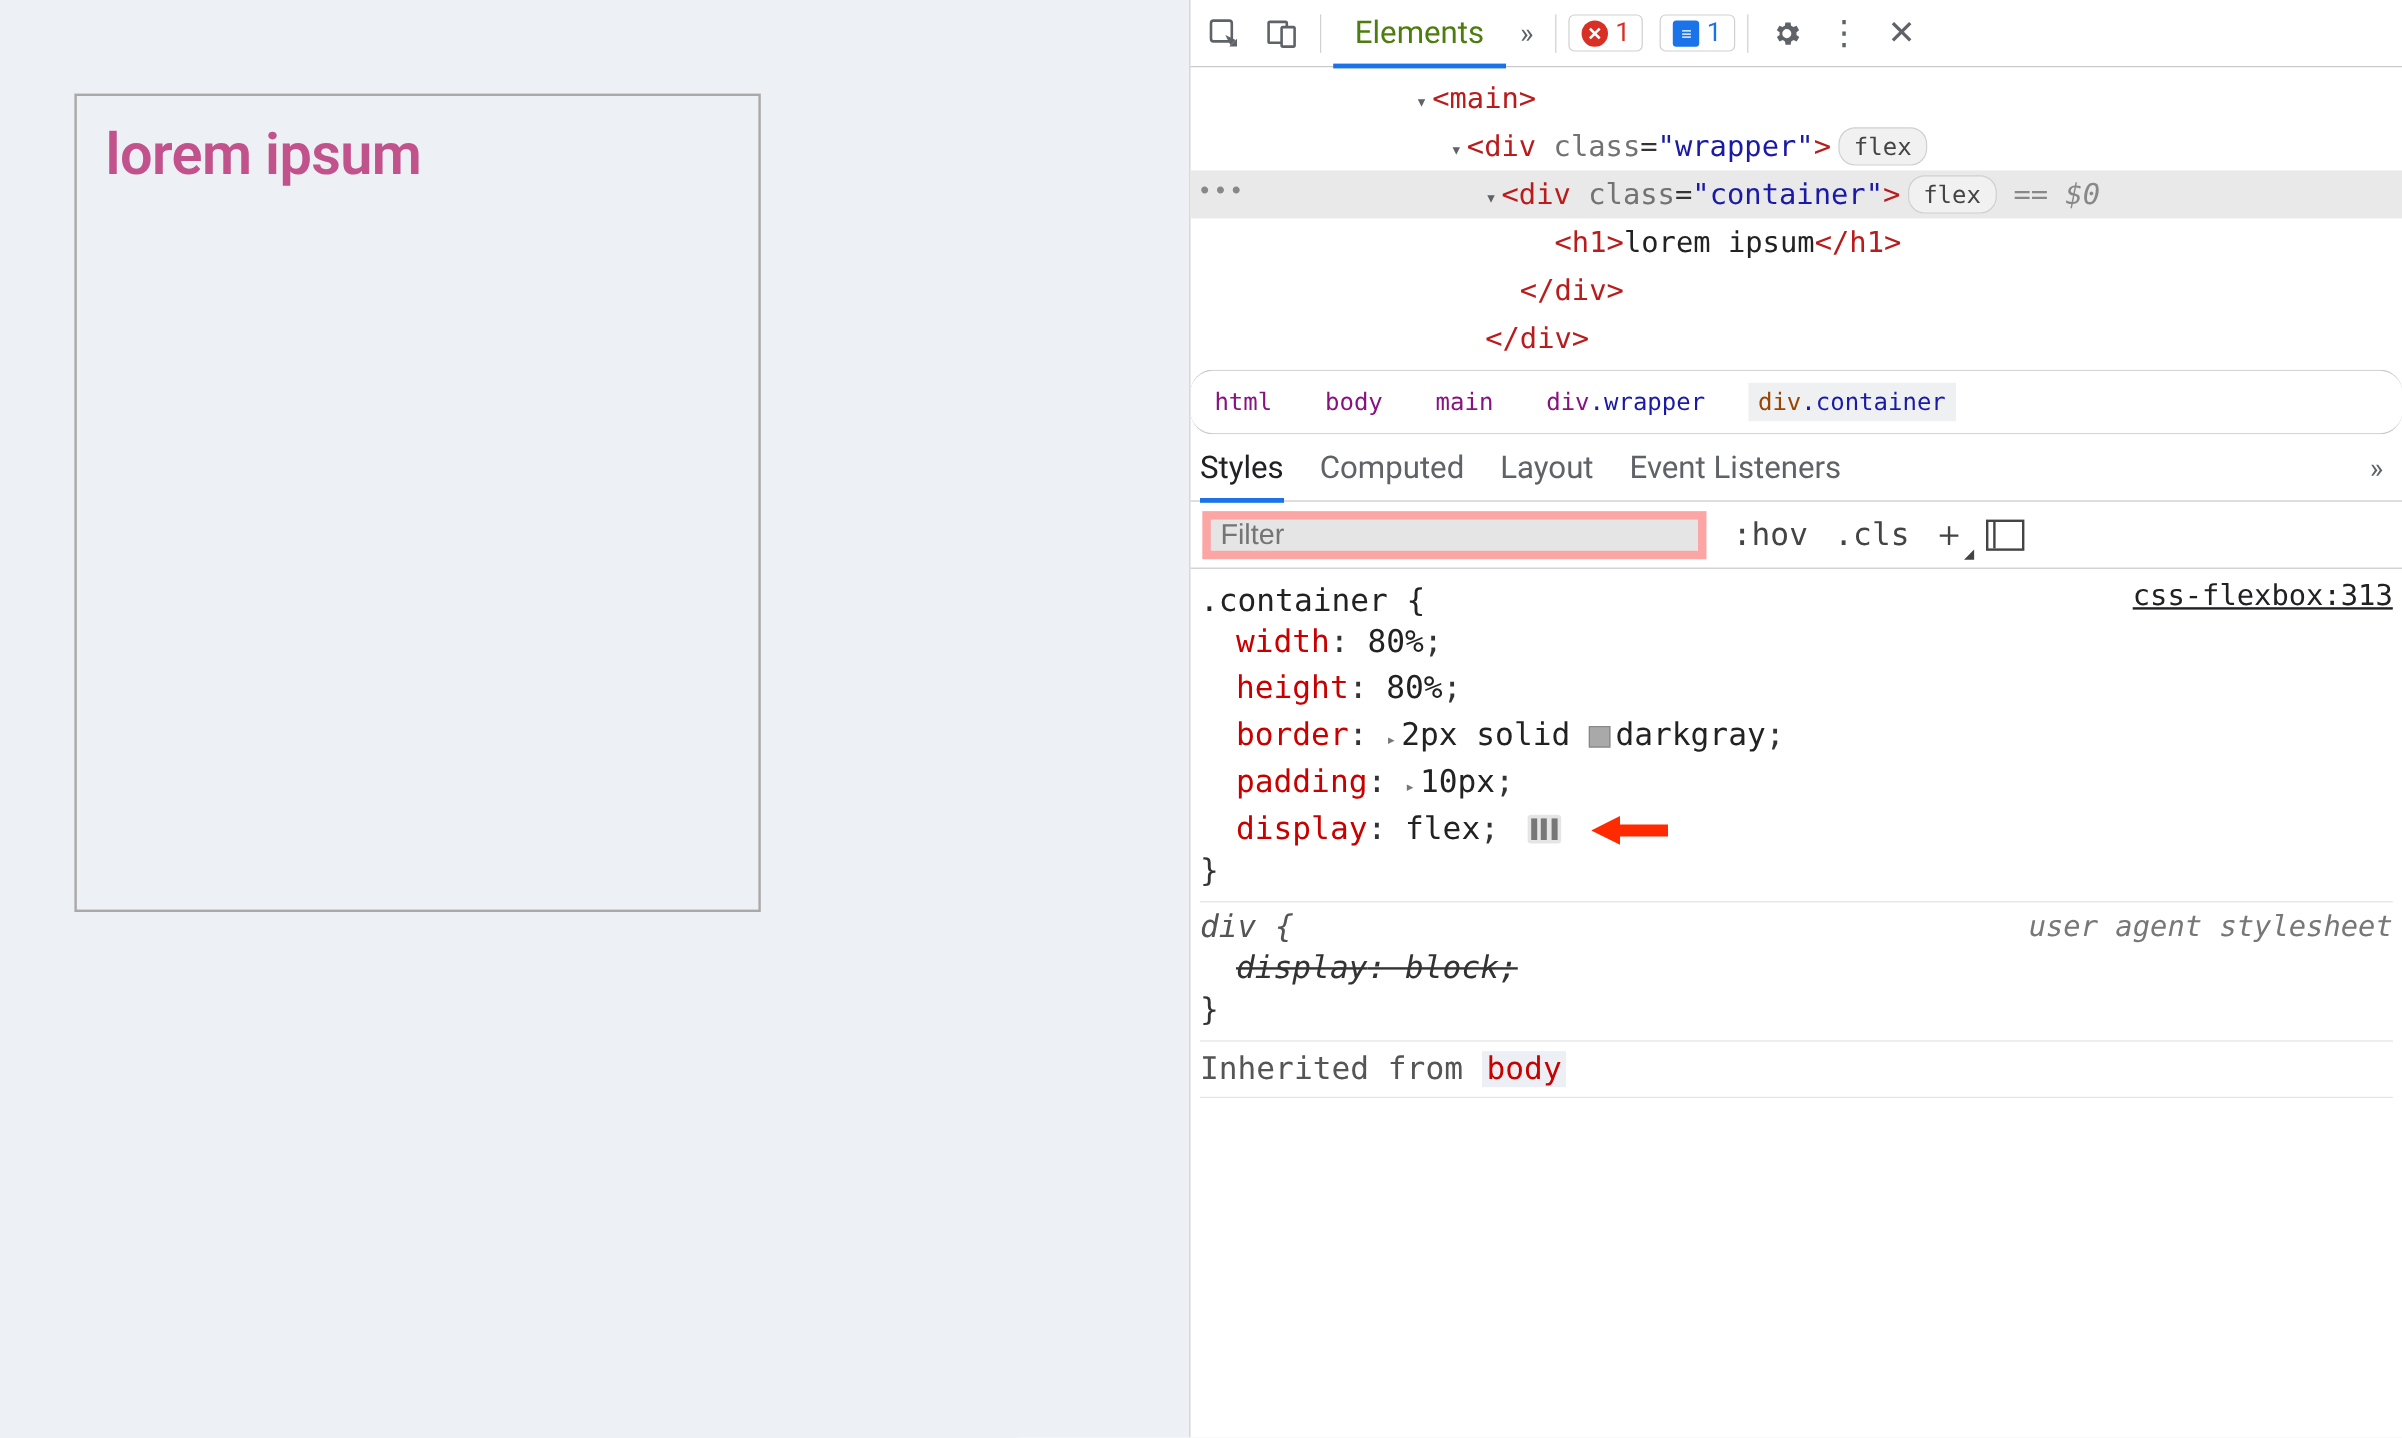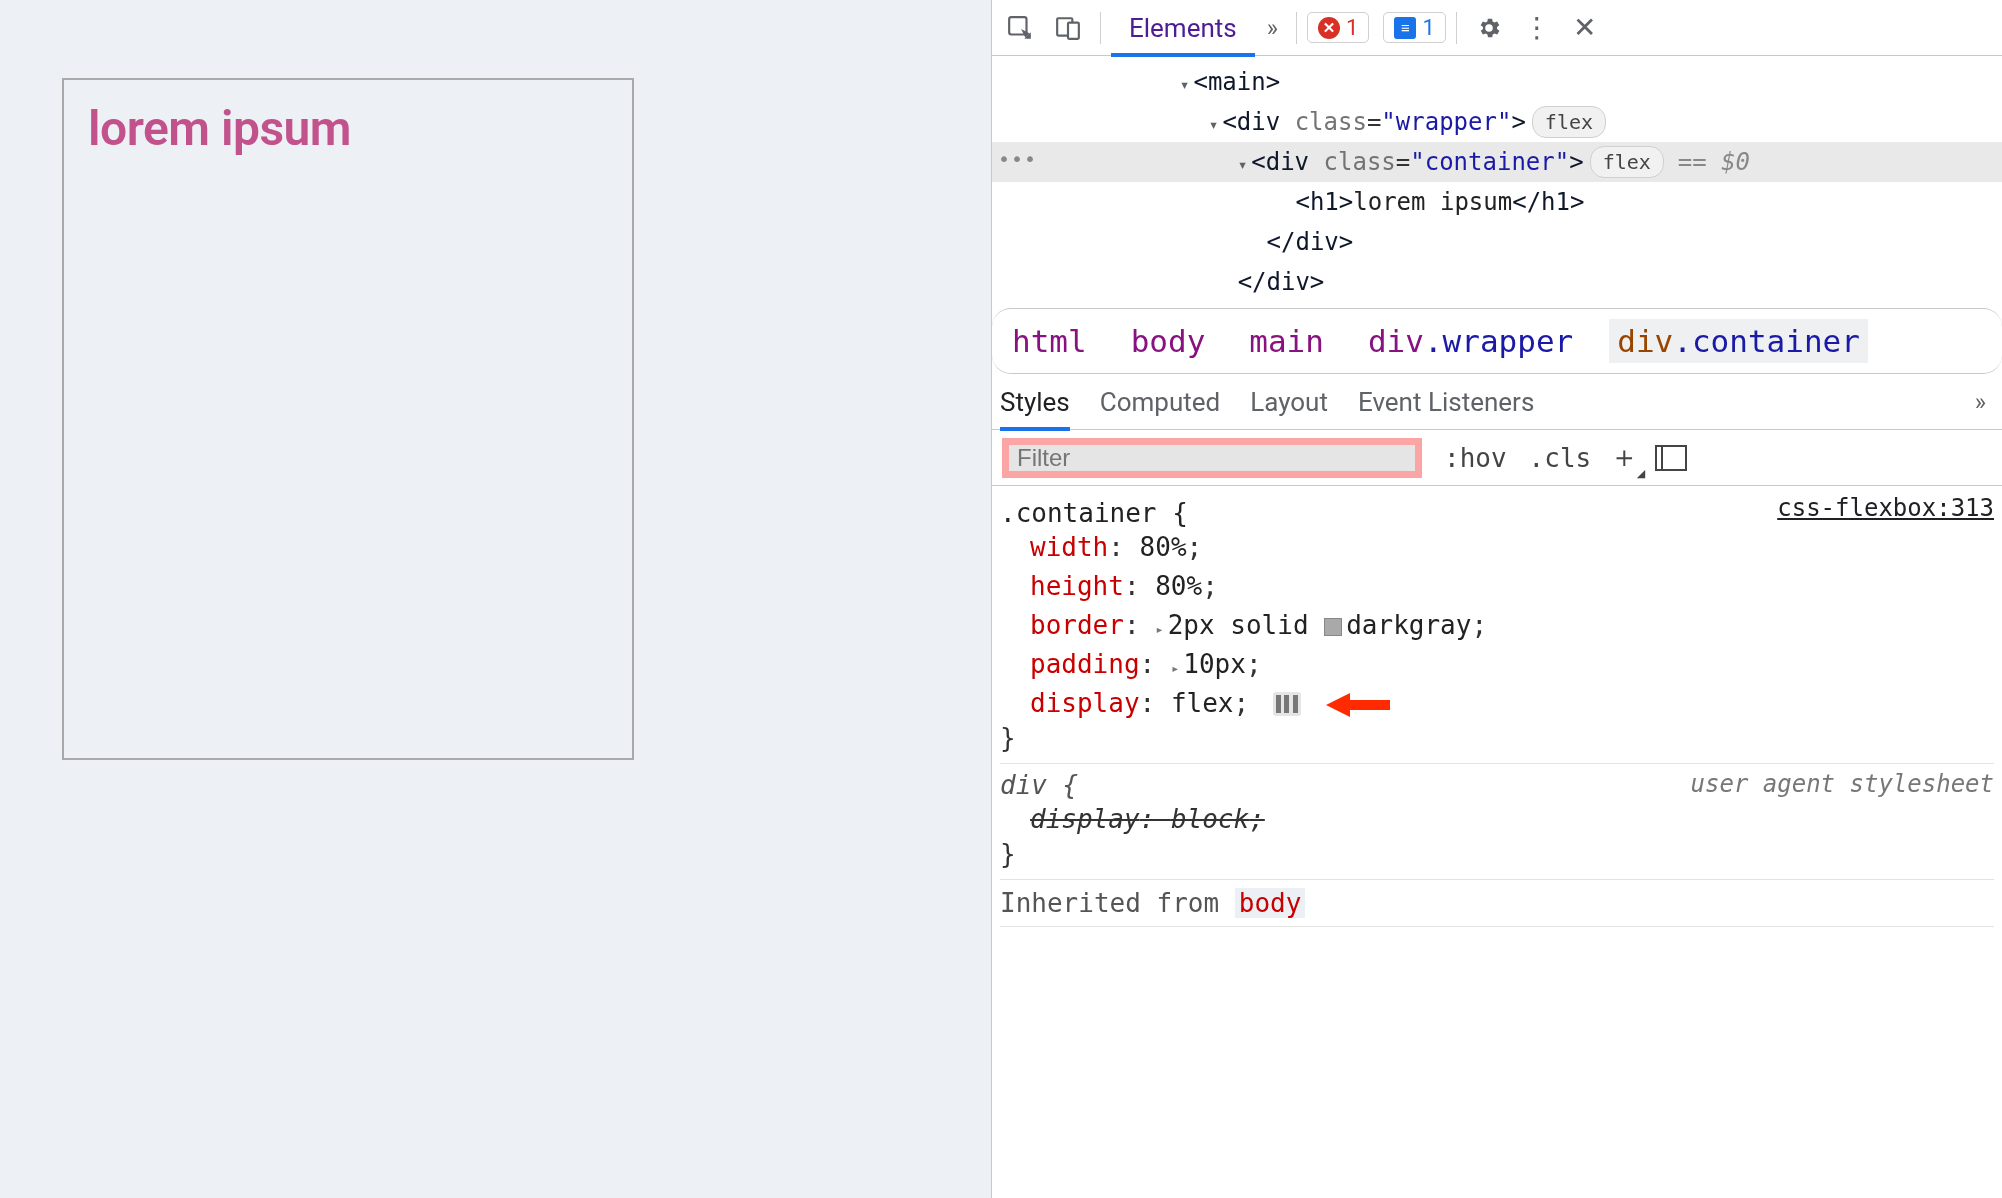--- a/index.html
+++ b/index.html
@@ -65,21 +65,21 @@
   .tabbar .sep { width: 1px; height: 32px; background: #d0d0d0; margin: 0 6px; }
   .tabbar .tab {
     padding: 0 18px;
     height: 56px;
     display: inline-flex;
     align-items: center;
     font-size: 26px;
     color: #5f6368;
     position: relative;
   }
-  .tabbar .tab.active { color: #4c1d95; }
+  .tabbar .tab.active { color: #4d7c0f; }
   .tabbar .tab.active::after {
     content: "";
     position: absolute;
     left: 0; right: 0; bottom: -1px;
     height: 4px; background: #1a73e8;
   }
   .chev { font-size: 24px; color: #5f6368; padding: 0 8px; }
 
   .pill {
     display: inline-flex;
@@ -103,21 +103,21 @@
 
   
   .dom-tree { padding: 6px 0 6px 0; font-size: 24px; line-height: 1.5; }
   .dom-tree .row { white-space: pre; padding: 2px 0 2px 0; }
   .dom-tree .row.selected {
     background: #e9e9e9;
     position: relative;
   }
   .dots { position: absolute; left: 6px; color: #888; font-size: 20px; letter-spacing: 1px; }
   .twisty::before { content: "▾"; color: #5f6368; font-size: 16px; margin-right: 4px; }
-  .tag-open, .tag-close { color: #0f172a; }
+  .tag-open, .tag-close { color: #b91c1c; }
   .attr-name { color: #737373; }
   .attr-val { color: #1a1aa6; }
   .text-node { color: #222; }
   .badge {
     display: inline-block;
     background: #f1f1f1;
     border: 1px solid #d0d0d0;
     border-radius: 14px;
     padding: 0 12px;
     font-size: 20px;
@@ -128,21 +128,21 @@
   .eq0 { color: #888; font-style: italic; margin-left: 14px; }
 
   
   .crumbs {
     display: flex;
     align-items: center;
     gap: 28px;
     padding: 10px 12px;
     border-top: 1px solid #c9c9c9;
     border-bottom: 1px solid #c9c9c9;
-    font-size: 31px;
+    font-size: 20px;
     border-radius: 19px;
   }
   .crumbs span { color: #881280; }
   .crumbs span.cls { color: #1a1aa6; }
   .crumbs .item { display:inline-flex; gap:0; padding:4px 8px; }
   .crumbs .item.sel { background: #eef0f2; color: #994500; }
   .crumbs .item.sel span { color:#994500; }
   .crumbs .item.sel span.cls { color:#1a1aa6; }
 
   

